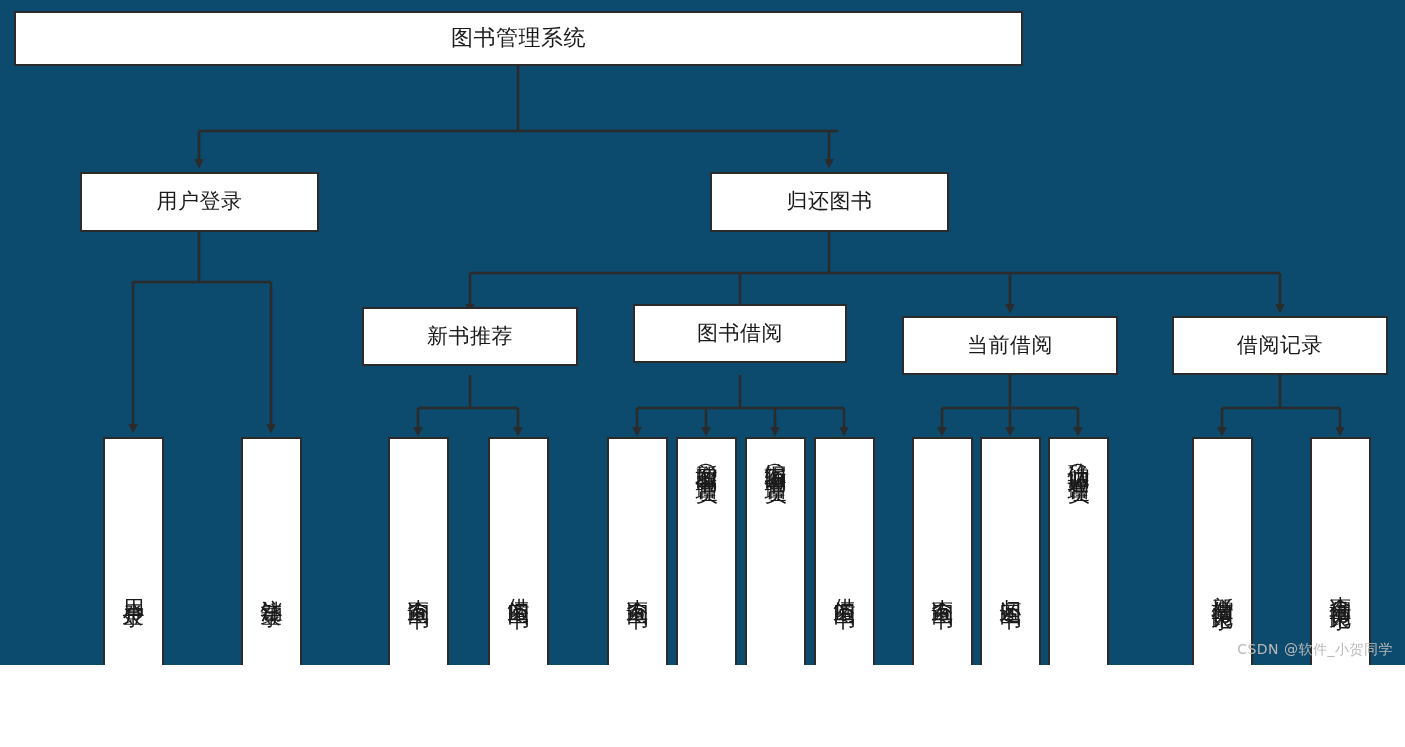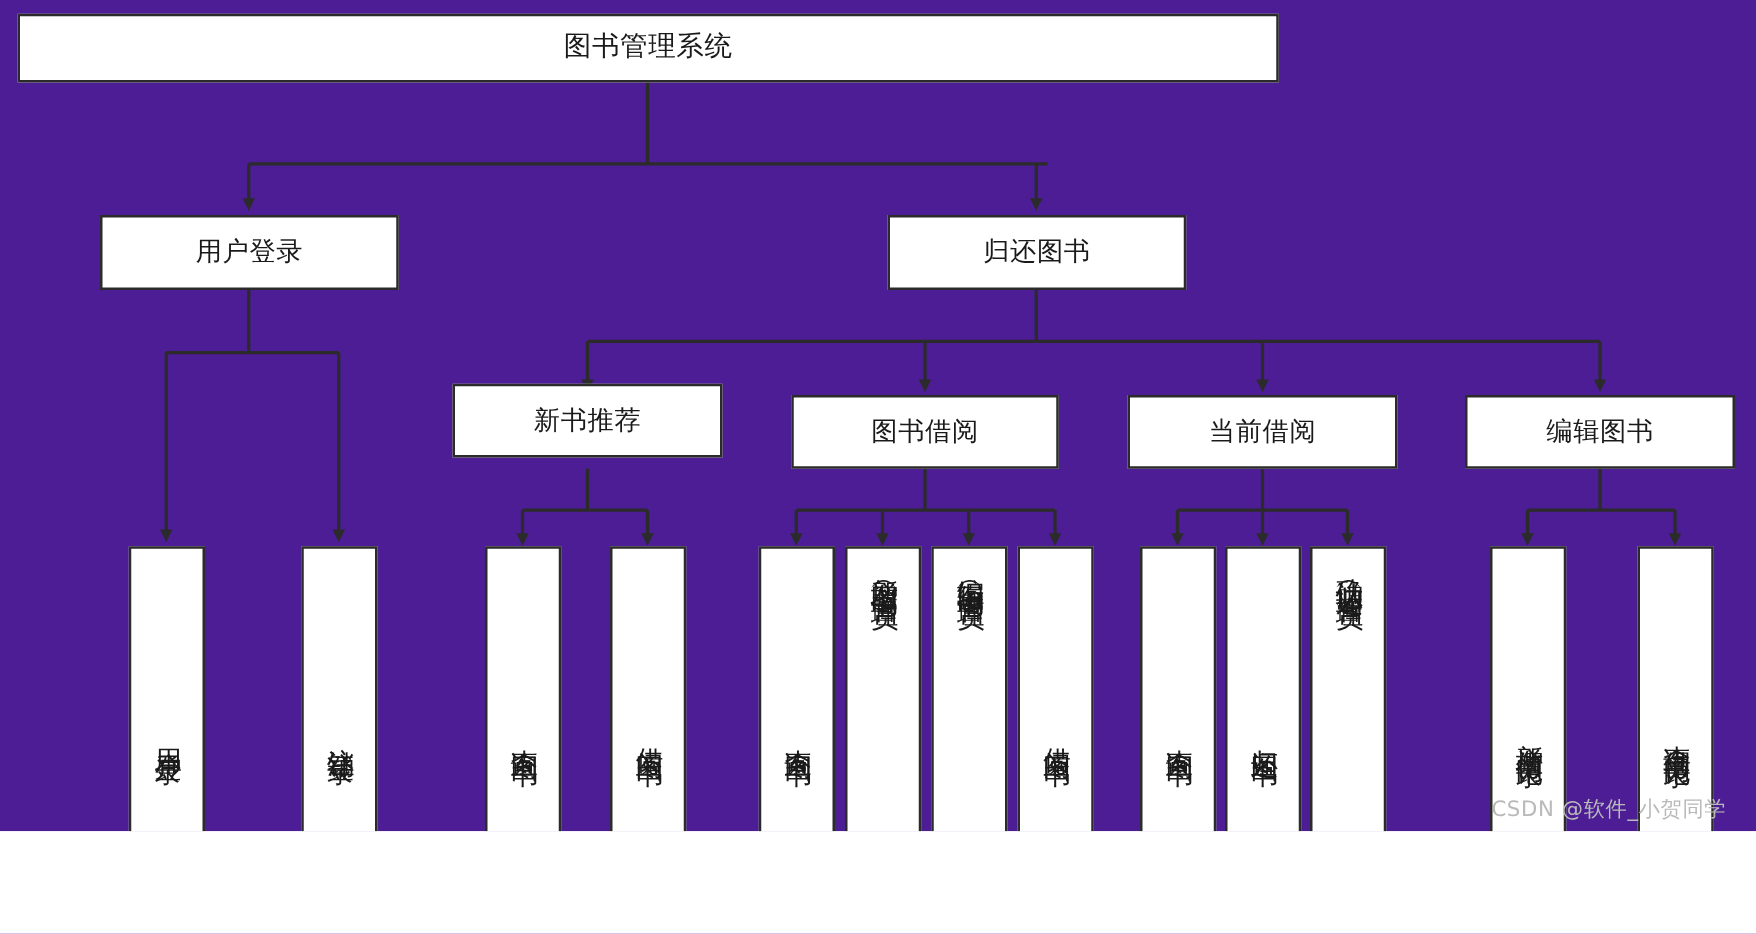--- a/index.html
+++ b/index.html
@@ -7,21 +7,21 @@
     padding: 0;
     background: #ffffff;
   }
   body {
     font-family: "DejaVu Sans", "Liberation Sans", sans-serif;
   }
   #canvas {
     position: relative;
     width: 1405px;
     height: 665px;
-    background: #4c1d95;
+    background: #0c4a6e;
     overflow: hidden;
   }
   .node {
     position: absolute;
     box-sizing: border-box;
     background: #ffffff;
     border: 2px solid #2b2b2b;
     display: flex;
     align-items: center;
     justify-content: center;
@@ -58,23 +58,23 @@
   svg.wires {
     position: absolute;
     left: 0;
     top: 0;
     width: 1405px;
     height: 747px;
     pointer-events: none;
   }
   .watermark {
     position: absolute;
-    right: 24px;
+    right: 12px;
     bottom: 6px;
-    font-size: 17px;
+    font-size: 14px;
     color: #b9b9b9;
     letter-spacing: 0.5px;
     white-space: nowrap;
   }
 </style>
 </head>
 <body>
 
 <div id="canvas">
 
@@ -135,28 +135,28 @@
   <div class="node horiz" style="left:80px; top:172px; width:239px; height:60px;">
     <span class="label">用户登录</span>
   </div>
   <div class="node horiz" style="left:710px; top:172px; width:239px; height:60px;">
     <span class="label">归还图书</span>
   </div>
 
   <div class="node horiz" style="left:362px; top:307px; width:216px; height:59px;">
     <span class="label">新书推荐</span>
   </div>
-  <div class="node horiz" style="left:633px; top:316px; width:214px; height:59px;">
+  <div class="node horiz" style="left:633px; top:304px; width:214px; height:59px;">
     <span class="label">图书借阅</span>
   </div>
   <div class="node horiz" style="left:902px; top:316px; width:216px; height:59px;">
     <span class="label">当前借阅</span>
   </div>
   <div class="node horiz" style="left:1172px; top:316px; width:216px; height:59px;">
-    <span class="label">编辑图书</span>
+    <span class="label">借阅记录</span>
   </div>
 
   <div class="node vert center-text" style="left:103px; top:437px; width:61px; height:300px;">
     <span class="label">用户登录</span>
   </div>
   <div class="node vert center-text" style="left:241px; top:437px; width:61px; height:300px;">
     <span class="label">注销登录</span>
   </div>
 
   <div class="node vert center-text" style="left:388px; top:437px; width:61px; height:300px;">

